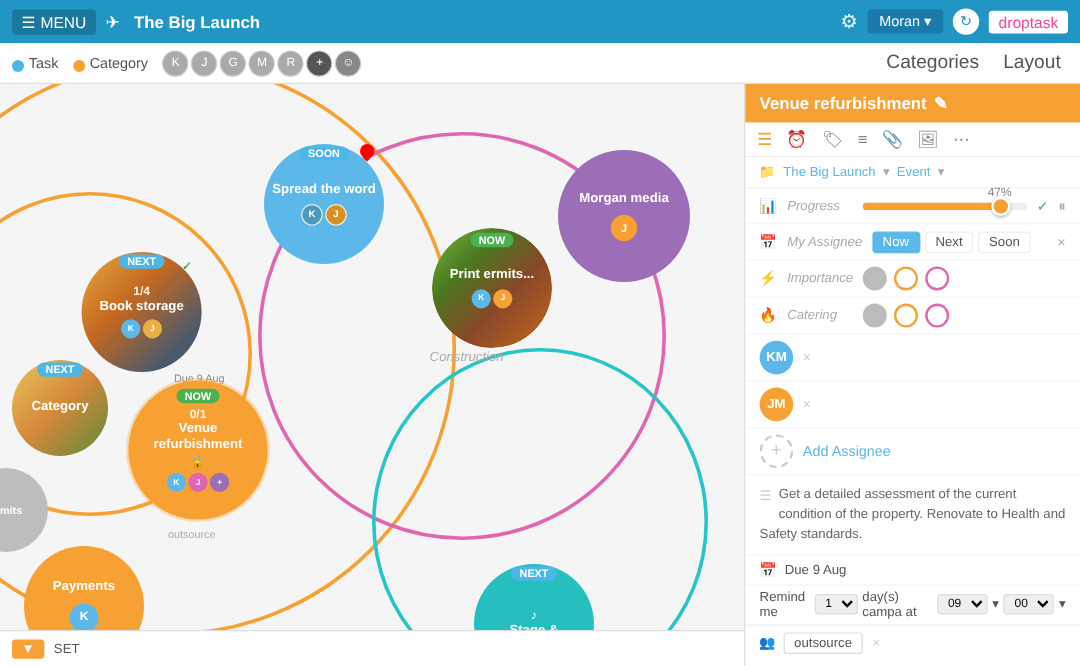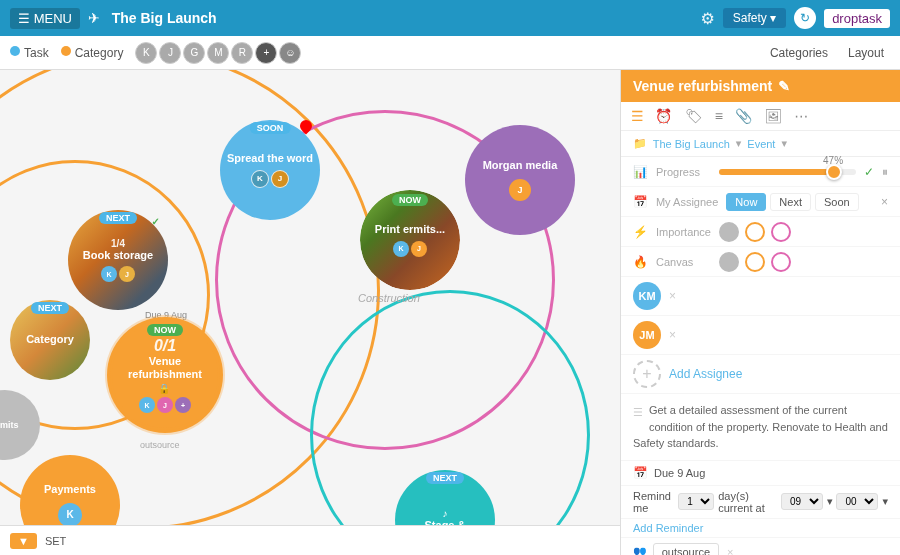--- a/index.html
+++ b/index.html
@@ -32,28 +32,28 @@
       height: 34px;
       background: white;
       display: flex;
       align-items: center;
       padding: 0 10px;
       border-bottom: 1px solid #ddd;
       gap: 12px;
       font-size: 12px;
       color: #555;
     }
-    #subbar .item { display: flex; align-items: flex-start; gap: 4px; cursor: pointer; }
+    #subbar .item { display: flex; align-items: flex-end; gap: 4px; cursor: pointer; }
     #subbar .dot-orange { width: 10px; height: 10px; border-radius: 50%; background: #f7a033; }
     #subbar .dot-blue { width: 10px; height: 10px; border-radius: 50%; background: #4db6e8; }
     #subbar .avatars { display: flex; gap: 2px; }
     #subbar .avatar-sm { width: 22px; height: 22px; border-radius: 50%; background: #aaa; border: 1px solid #ccc; overflow: hidden; font-size: 10px; display: flex; align-items: center; justify-content: center; color: white; }
     #subbar .spacer { flex: 1; }
     #subbar .right-btns { display: flex; gap: 8px; }
-    #subbar .right-btn { cursor: pointer; color: #555; padding: 2px 6px; font-size: 12px; }
+    #subbar .right-btn { cursor: pointer; color: #555; padding: 2px 6px; font-size: 16px; }
 
     
     #main {
       display: flex;
       height: calc(555px - 70px);
     }
 
     
     #canvas {
       flex: 1;
@@ -244,21 +244,21 @@
     }
     #panel-toolbar .tool-icon { cursor: pointer; font-size: 14px; color: #888; }
     #panel-toolbar .tool-icon.active { color: #f7a033; }
 
     .panel-row {
       display: flex; align-items: center;
       padding: 5px 12px; gap: 8px;
       border-bottom: 1px solid #f5f5f5;
       min-height: 30px;
     }
-    .panel-row .row-label { color: #aaa; font-size: 11px; min-width: 55px; }
+    .panel-row .row-label { color: #aaa; font-size: 11px; min-width: 55px; font-style: italic; }
 
     .breadcrumb-row {
       display: flex; align-items: center; gap: 6px;
       padding: 6px 12px;
       border-bottom: 1px solid #eee;
       font-size: 11px; color: #555;
     }
     .breadcrumb-item { cursor: pointer; color: #5bb8e8; }
     .breadcrumb-sep { color: #aaa; }
 
@@ -388,25 +388,25 @@
 <div id="topbar">
   <div class="menu-btn">
     <span>☰</span>
     <span>MENU</span>
   </div>
   <span style="font-size:14px;">✈</span>
   <span class="title">The Big Launch</span>
   <span class="spacer"></span>
   <span class="icon-btn">⚙</span>
   <div class="canvas-btn">
-    <span>Safety</span>
+    <span>Moran</span>
     <span> ▾</span>
   </div>
   <span style="font-size:16px; background:white; color:#2196c4; border-radius:50%; width:22px;height:22px;display:flex;align-items:center;justify-content:center; font-size:12px;">↻</span>
-  <span style="font-size:13px; background:white; color:#701a75; padding:2px 8px; border-radius:3px;">droptask</span>
+  <span style="font-size:13px; background:white; color:#ec4899; padding:2px 8px; border-radius:3px;">droptask</span>
 </div>
 
 <div id="subbar">
   <div class="item">
     <div class="dot-blue"></div>
     <span>Task</span>
   </div>
   <div class="item">
     <div class="dot-orange"></div>
     <span>Category</span>
@@ -472,21 +472,21 @@
     </div>
 
     <div class="task-circle" style="position:absolute;top:320px;left:-30px;width:70px;height:70px;background:#bdbdbd;border-radius:50%;overflow:hidden;">
       <span class="task-name" style="font-size:9px;">ermits</span>
     </div>
 
     <div class="due-label">Due 9 Aug</div>
 
     <div class="task-circle circle-venue circle-venue-selected" style="position:absolute;top:250px;left:110px;width:110px;height:110px;background:#f7a033;border-radius:50%;">
       <div class="badge badge-green" style="position:absolute;top:2px;left:50%;transform:translateX(-50%);">NOW</div>
-      <span style="font-size:16px;opacity:0.9;font-style:italic;">0/1</span>
+      <span style="font-size:10px;opacity:0.9;">0/1</span>
       <span class="task-name">Venue refurbishment</span>
       <span style="font-size:10px;margin-top:2px;">🔒</span>
       <div style="display:flex;gap:2px;margin-top:3px;">
         <div style="width:16px;height:16px;border-radius:50%;background:#5bb8e8;font-size:7px;display:flex;align-items:center;justify-content:center;color:white;">K</div>
         <div style="width:16px;height:16px;border-radius:50%;background:#e066b0;font-size:7px;display:flex;align-items:center;justify-content:center;color:white;">J</div>
         <div style="width:16px;height:16px;border-radius:50%;background:#9c6eb8;font-size:7px;display:flex;align-items:center;justify-content:center;color:white;">+</div>
       </div>
     </div>
 
     <div class="outsource-label">outsource</div>
@@ -579,21 +579,21 @@
       <span class="row-label">Importance</span>
       <div class="dot-row">
         <div class="dot-circle dot-filled-gray"></div>
         <div class="dot-circle dot-orange-sel"></div>
         <div class="dot-circle dot-pink-sel"></div>
       </div>
     </div>
 
     <div class="panel-row">
       <span style="color:#aaa;font-size:12px;">🔥</span>
-      <span class="row-label">Canvas</span>
+      <span class="row-label">Catering</span>
       <div class="dot-row">
         <div class="dot-circle dot-filled-gray"></div>
         <div class="dot-circle dot-orange-sel"></div>
         <div class="dot-circle dot-pink-sel"></div>
       </div>
     </div>
 
     <div class="assignee-row">
       <div class="assignee-avatar" style="background:#5bb8e8;">KM</div>
       <span class="assignee-x">×</span>
@@ -617,32 +617,31 @@
     <div class="due-row">
       <span class="due-icon">📅</span>
       <span class="due-date">Due 9 Aug</span>
     </div>
 
     <div class="remind-row">
       <span>Remind me</span>
       <select class="remind-select">
         <option>1</option><option>2</option><option>3</option>
       </select>
-      <span>day(s) current at</span>
+      <span>day(s) campa at</span>
       <select class="remind-select">
         <option>09</option><option>10</option>
       </select>
       <span>▾</span>
       <select class="remind-select">
         <option>00</option><option>15</option><option>30</option>
       </select>
       <span>▾</span>
     </div>
 
-    <span class="add-reminder">Add Reminder</span>
 
     <div class="outsource-panel">
       <span>👥</span>
       <span class="outsource-btn">outsource</span>
       <span class="outsource-x">×</span>
     </div>
   </div>
 </div>
 
 </body></html>

